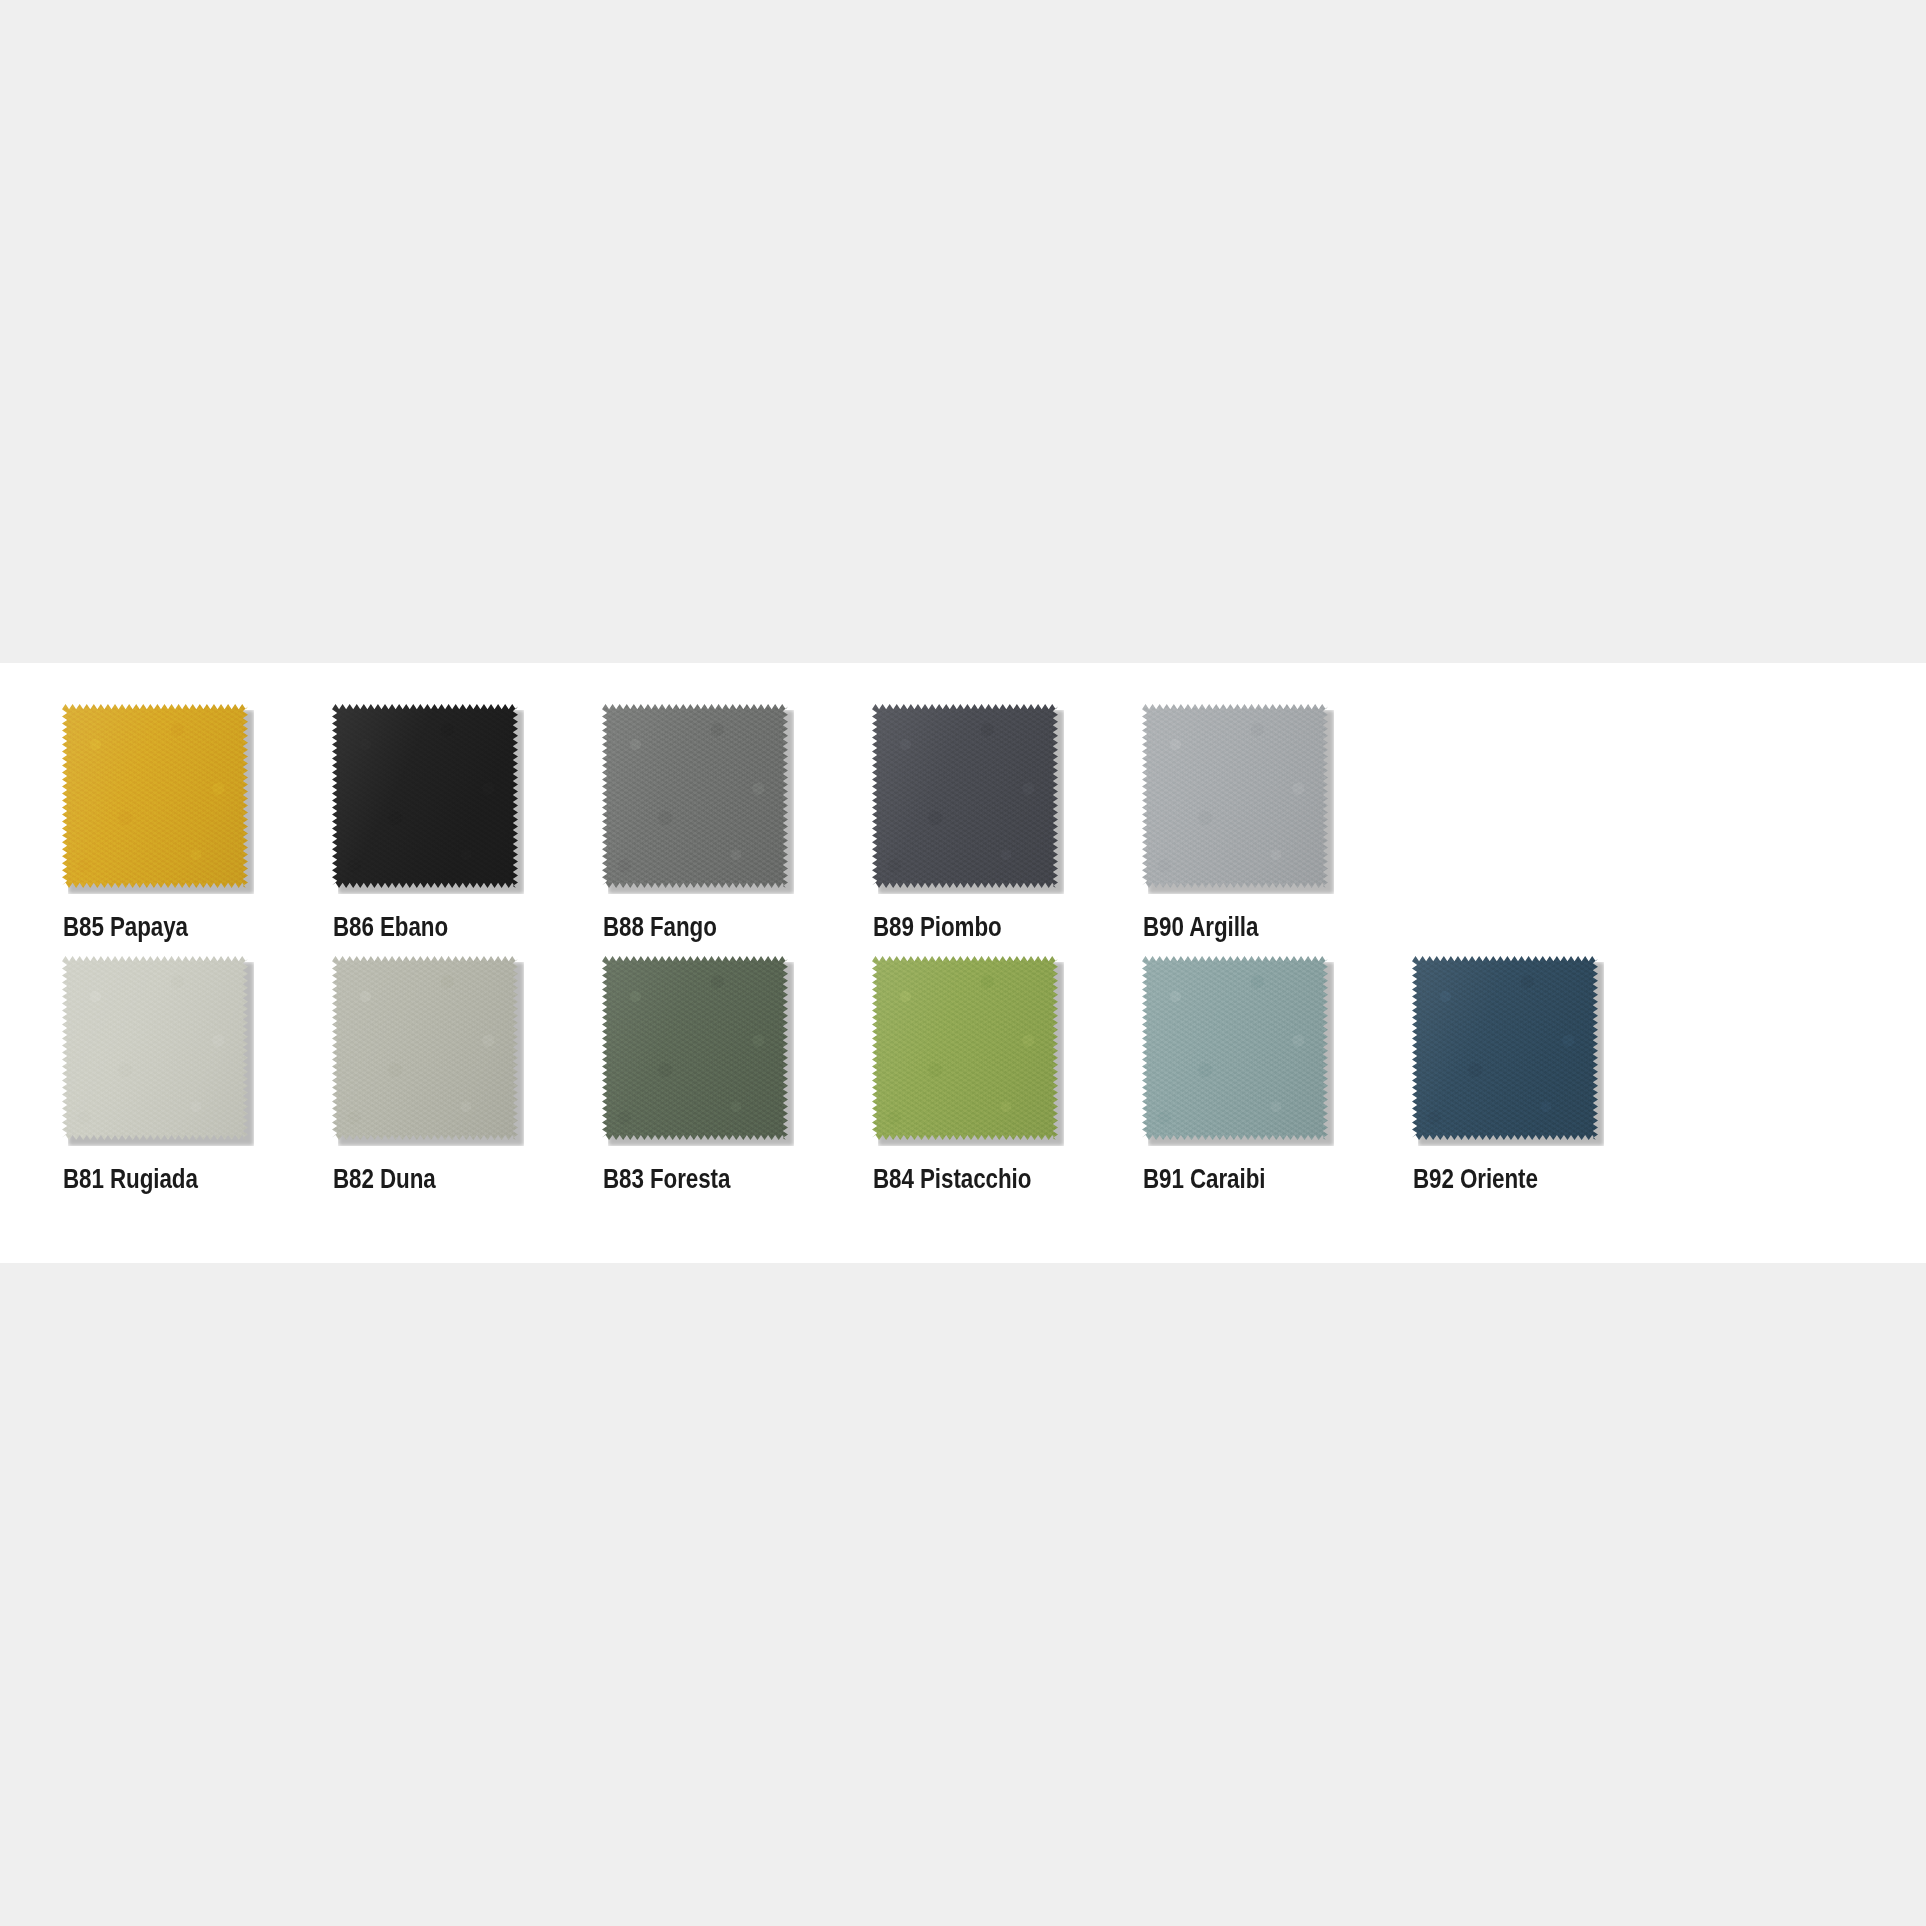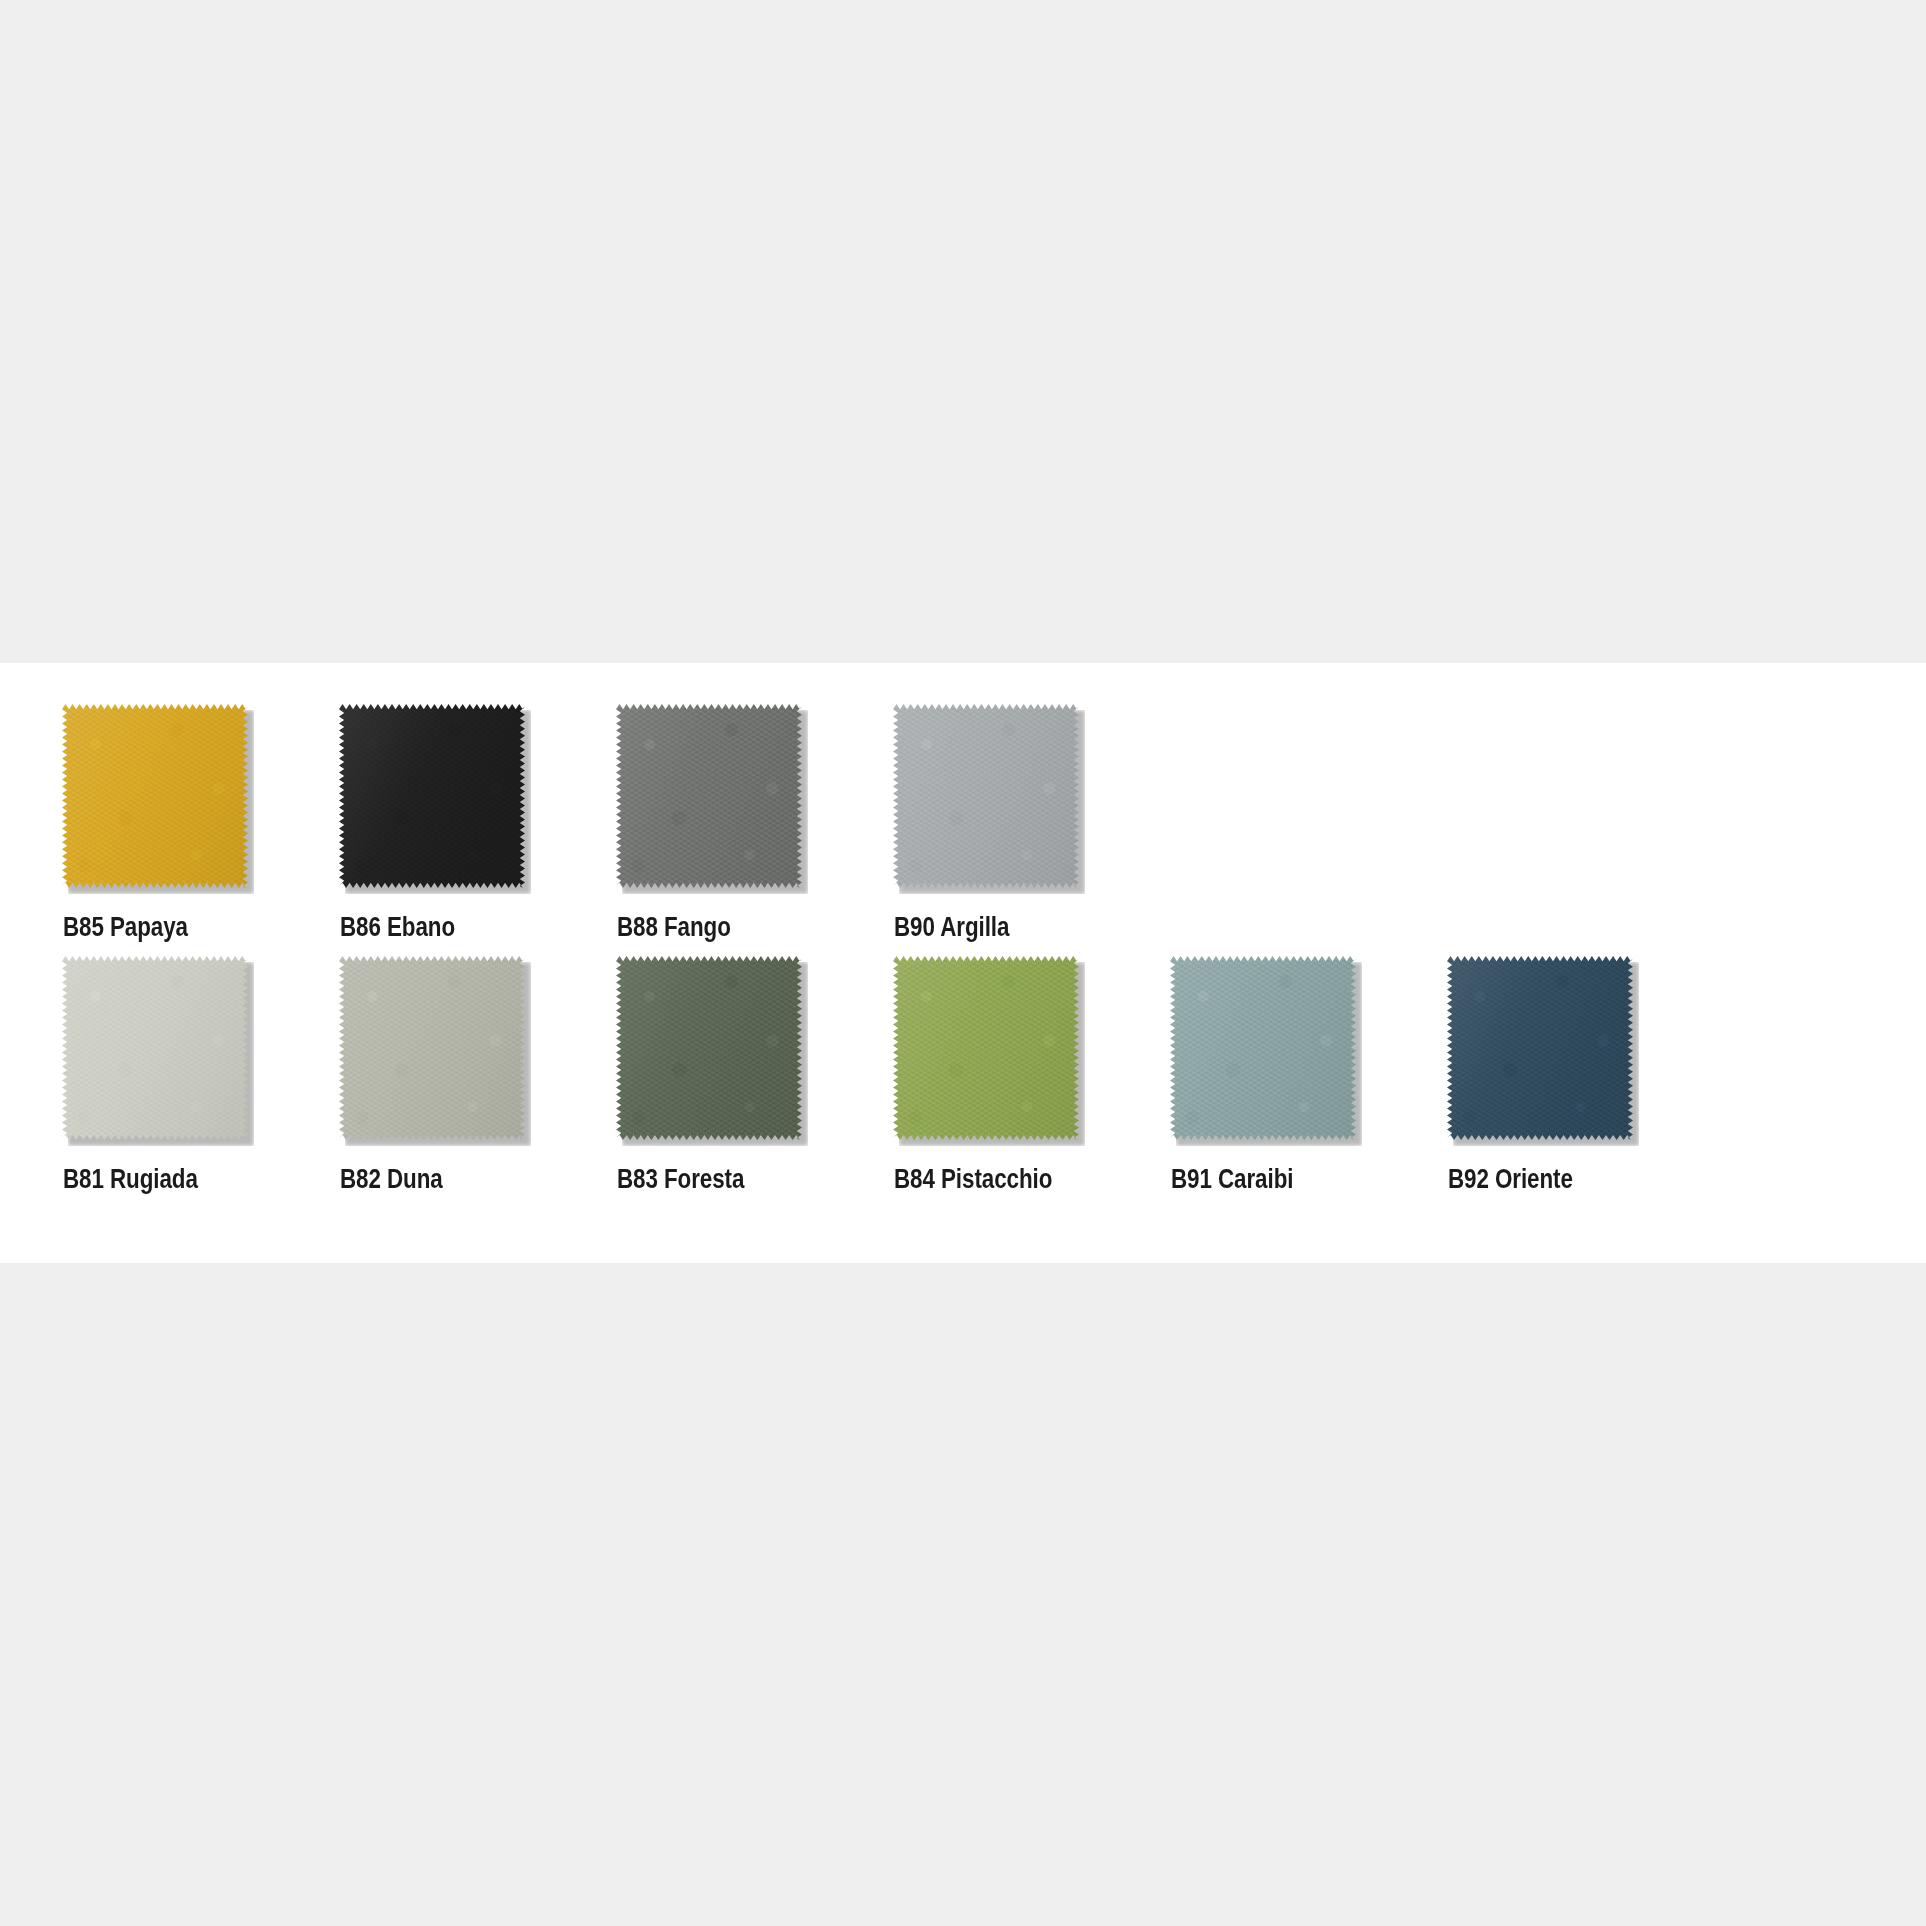--- a/index.html
+++ b/index.html
@@ -32,21 +32,20 @@
     position: absolute;
     left: 62px;
     top: 41px;
     width: 1818px;
   }
 
   .swatch-row {
     display: flex;
     flex-direction: row;
     align-items: flex-end;
-    gap: 7px;
   }
   .swatch-row + .swatch-row { margin-top: 15.6px; }
 
   .swatch-cell {
     width: 270px;
     flex: 0 0 270px;
     display: flex;
     flex-direction: column;
     align-items: flex-start;
   }
@@ -200,20 +199,30 @@
               <div class="chip" style="background: rgb(112, 114, 112);">
                 <div class="grain"></div>
                 <div class="sheen"></div>
               </div>
             </div>
             <div class="swatch-label">B88 Fango</div>
           </div>
           <div class="swatch-cell">
             <div class="chip-wrap">
               <div class="chip-shadow"></div>
+              <div class="chip" style="background: rgb(71, 73, 80);">
+                <div class="grain"></div>
+                <div class="sheen"></div>
+              </div>
+            </div>
+            <div class="swatch-label">B89 Piombo</div>
+          </div>
+          <div class="swatch-cell">
+            <div class="chip-wrap">
+              <div class="chip-shadow"></div>
               <div class="chip" style="background: rgb(167, 171, 174);">
                 <div class="grain"></div>
                 <div class="sheen"></div>
               </div>
             </div>
             <div class="swatch-label">B90 Argilla</div>
           </div>
         </div>
         <div class="swatch-row">
           <div class="swatch-cell">

